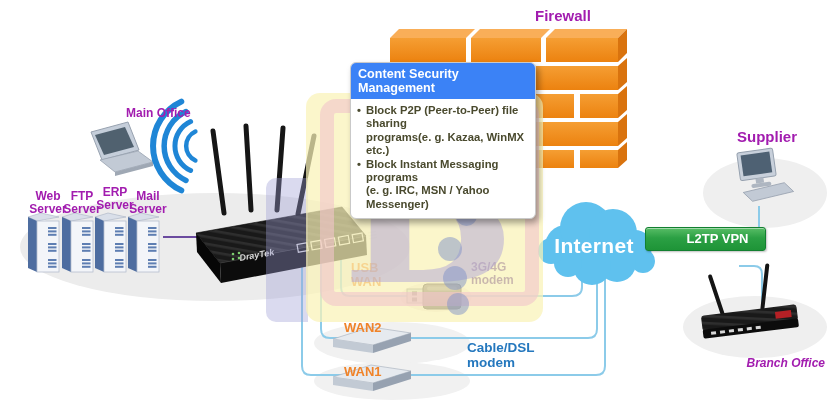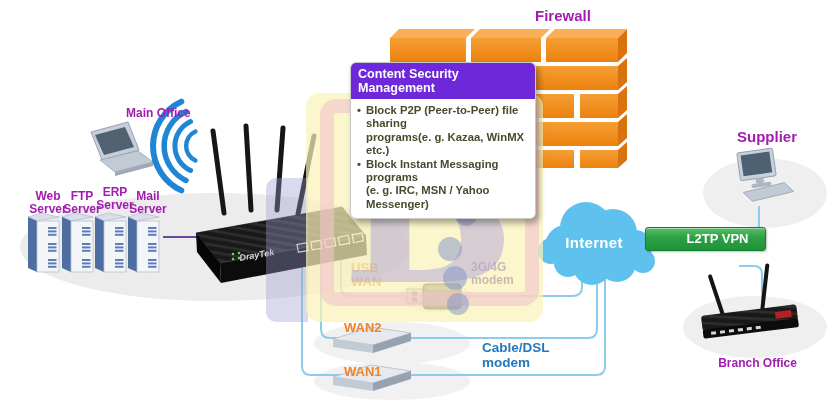--- a/index.html
+++ b/index.html
@@ -8,32 +8,32 @@
   #scene{position:absolute;left:0;top:0;z-index:1;}
   .lbl{position:absolute;font-weight:bold;color:#a21caf;z-index:2;white-space:nowrap;}
   .lbl div{line-height:1.08;}
   
   .t15{font-size:15px;} .t16{font-size:12px;}
   
   .srv{font-size:12px;line-height:13px;text-align:center;width:52px;}
   
   .orange{color:#F08329;font-size:13px;line-height:15px;}
   .teal{color:#4c1d95;font-size:12px;line-height:15px;}
-  .blue{color:#2578BE;font-size:13.5px;line-height:15px;margin-left:15px;}
-  
-  .cloudtxt{color:#fff;font-size:15px;width:86px;text-align:center;letter-spacing:.3px;}
+  .blue{color:#2578BE;font-size:13.5px;line-height:15px;}
+  
+  .cloudtxt{color:#fff;font-size:21px;width:86px;text-align:center;letter-spacing:.3px;}
   
   .badge{position:absolute;width:95px;height:22px;z-index:2;border-radius:3px;
          background:linear-gradient(#58BD66 0%,#2BA044 45%,#1E9437 100%);
          border:1px solid #128030;box-shadow:inset 0 1px 0 rgba(255,255,255,.45),1px 1px 2px rgba(0,0,0,.25);
          color:#fff;font-weight:bold;font-size:13px;text-align:center;line-height:21px;padding-left:24px;}
   
   #csm{position:absolute;left:350px;top:62px;width:184px;z-index:5;background:#fff;
        border:1px solid #c9c9c9;border-radius:6px;box-shadow:3px 4px 6px rgba(0,0,0,.35);}
-  #csm .hdr{background:#6d28d9;color:#fff;font-weight:bold;font-size:12.6px;
+  #csm .hdr{background:#3b82f6;color:#fff;font-weight:bold;font-size:12.6px;
             border-radius:5px 5px 0 0;padding:4px 6px 4px 7px;}
   #csm .body{padding:5px 6px 7px 6px;}
   .csm-item{display:flex;color:#4A4A2E;font-weight:bold;font-size:11.3px;line-height:13.4px;}
   .csm-item .bu{width:9px;flex:none;}
   
   #wm{position:absolute;left:0;top:0;z-index:3;pointer-events:none;}
   .wm-strip{position:absolute;left:266px;top:178px;width:42px;height:144px;
             background:rgba(158,158,214,.38);border-radius:10px 0 0 10px;}
   .wm-yellow{position:absolute;left:306px;top:93px;width:237px;height:229px;
              background:rgba(250,243,183,.72);border-radius:14px;}
@@ -266,21 +266,21 @@
           <rect x="737" y="327" width="5" height="3"></rect>
         <rect x="746" y="327" width="5" height="3"></rect>
           <rect x="755" y="327" width="5" height="3"></rect>
       </g>
     </g>
   </svg>
 
   <div class="lbl t15" style="left:535px;top:7px;">Firewall</div>
   <div class="lbl t16" style="left:126px;top:106px;">Main Office</div>
   <div class="lbl t15" style="left:702px;top:128px;width:130px;text-align:center;">Supplier</div>
-  <div class="lbl t16" style="left:690px;top:356px;width:135px;text-align:center;">Branch Office</div>
+  <div class="lbl t16" style="left:690px;top:356px;width:135px;text-align:right;font-style:italic;">Branch Office</div>
 
   <div class="lbl srv" style="left:22px;top:190px;">
     <div>Web</div>
     <div>Server</div>
   </div>
   <div class="lbl srv" style="left:56px;top:190px;">
     <div>FTP</div>
     <div>Server</div>
   </div>
   <div class="lbl srv" style="left:89px;top:186px;">

